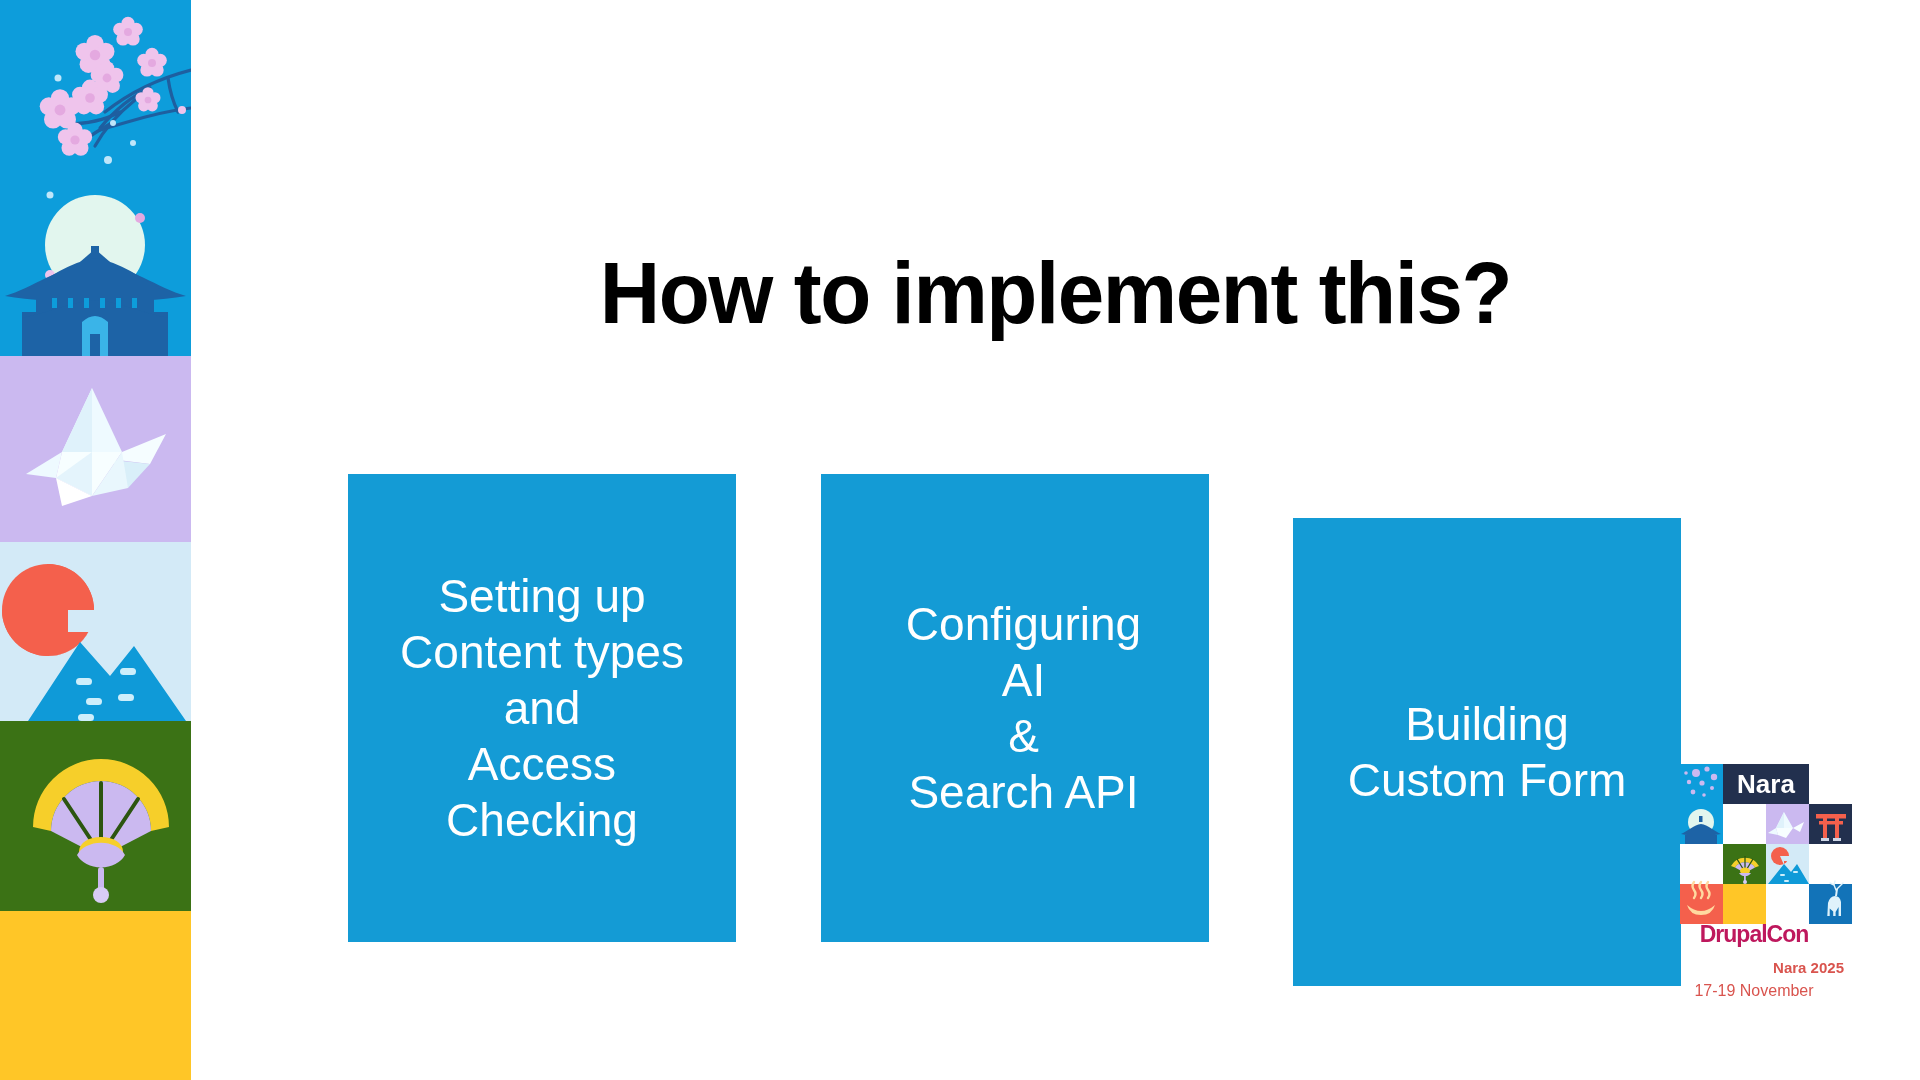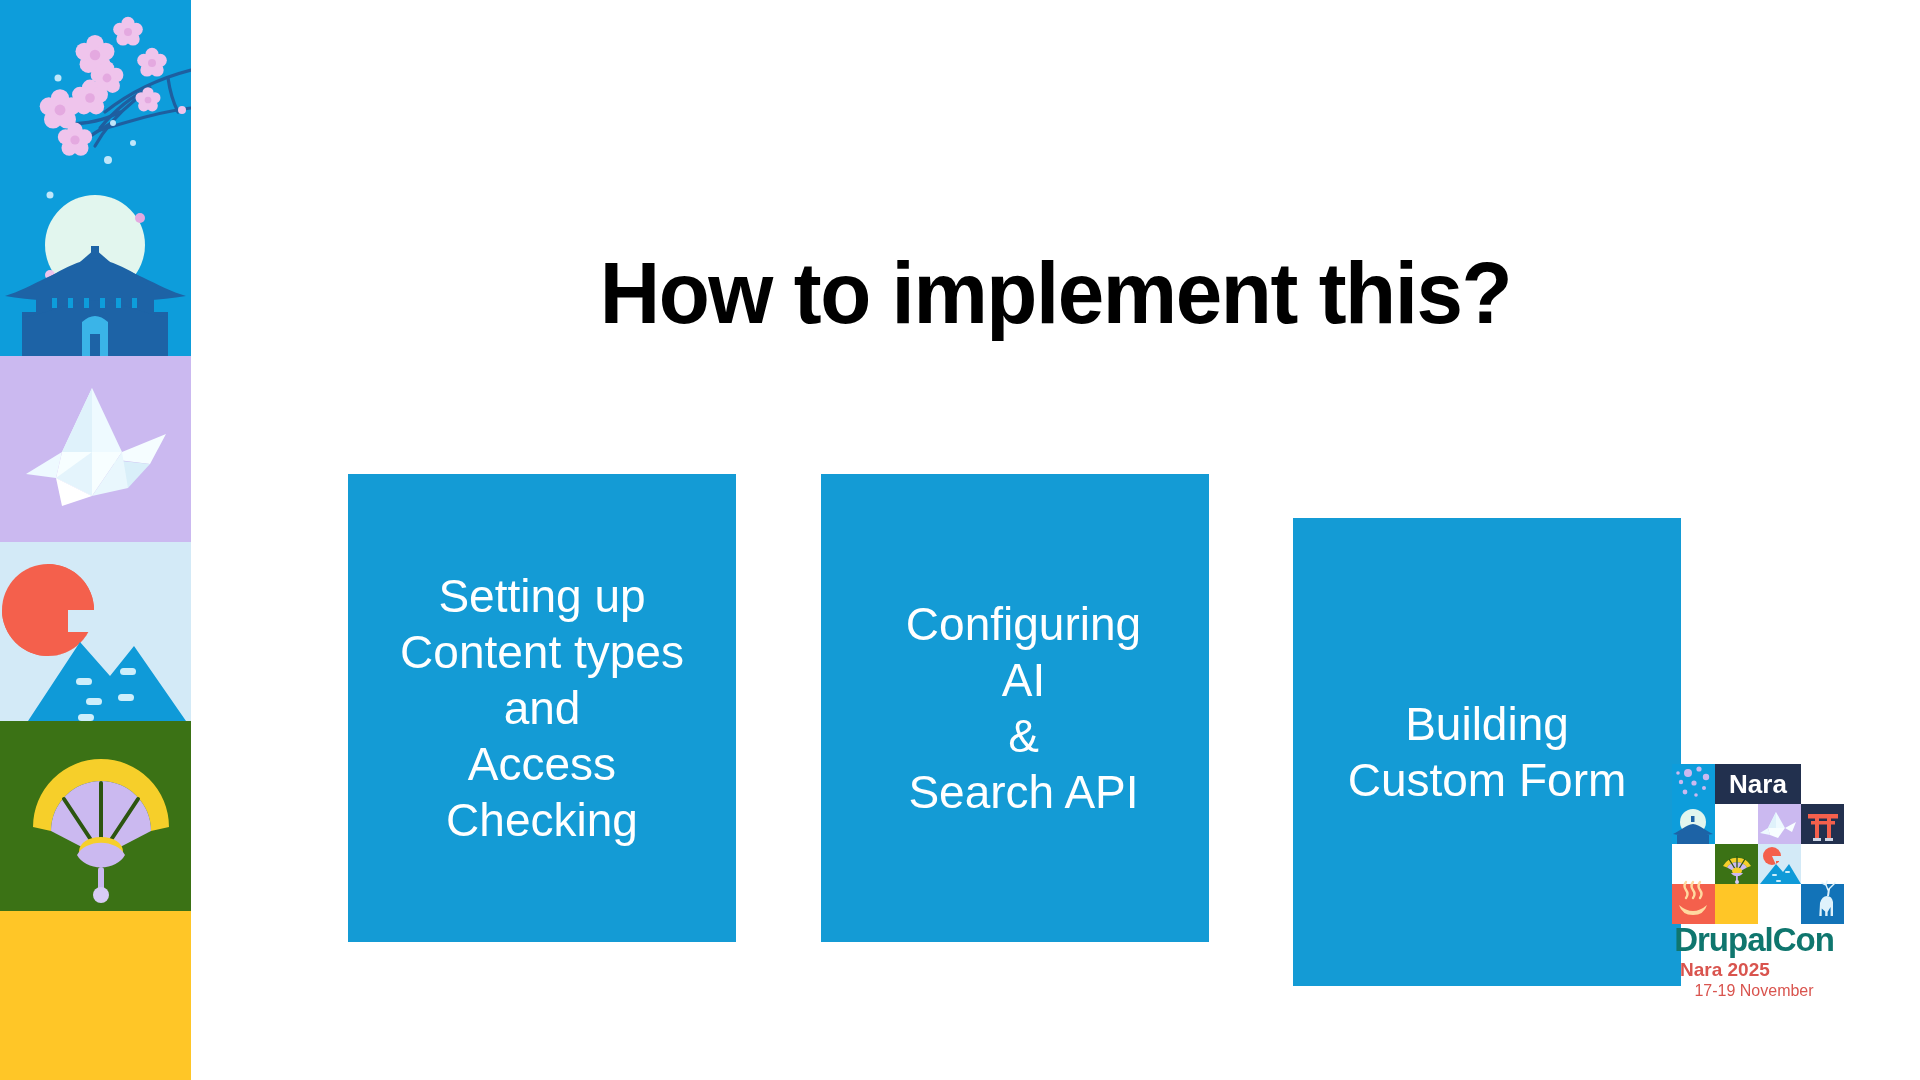--- a/index.html
+++ b/index.html
@@ -48,31 +48,31 @@
     padding:0 10px;
     box-sizing:border-box;
     white-space:pre-line;
   }
   .box-1{left:347px; top:474px; width:388px; height:468px;}
   .box-2{left:820px; top:474px; width:388px; height:468px;padding-left:27px;}
   .box-3{left:1292px;top:474px; width:388px; height:468px;margin-top:44px;}
 
   
   .logo{position:absolute;left:1668px;top:764px;width:172px;height:265px;}
-  .logo-grid{position:absolute;left:4px;top:0;width:172px;height:160px;}
+  .logo-grid{position:absolute;left:12px;top:0;width:172px;height:160px;}
   .logo-grid svg{display:block;width:172px;height:160px;}
   .logo-word{
     position:absolute;left:0;top:159px;width:172px;
     text-align:center;
-    font-size:33px;font-weight:700;letter-spacing:-1px;
-    color:#0f766e;line-height:1;
+    font-size:23px;font-weight:700;letter-spacing:-1px;
+    color:#be185d;line-height:1;
   }
   .logo-sub1{
-    position:absolute;left:12px;top:196px;width:172px;text-align:left;
-    font-size:19px;font-weight:700;color:#d9544e;line-height:1.1;
+    position:absolute;left:4px;top:196px;width:172px;text-align:right;
+    font-size:15px;font-weight:700;color:#d9544e;line-height:1.1;
   }
   .logo-sub2{
     position:absolute;left:0;top:218px;width:172px;text-align:center;
     font-size:16px;font-weight:400;color:#d9544e;line-height:1.1;
   }
 </style>
 </head>
 <body>
 
 <div class="slide">

